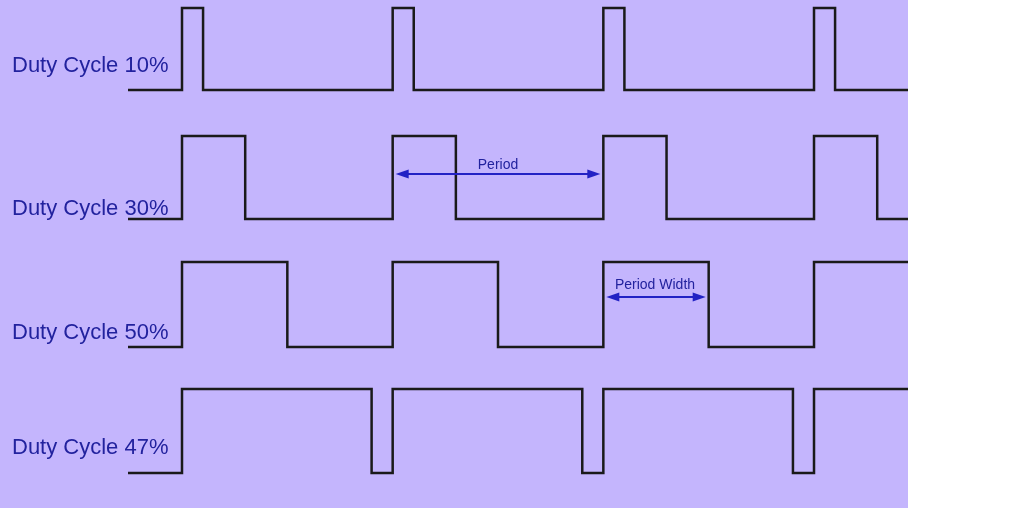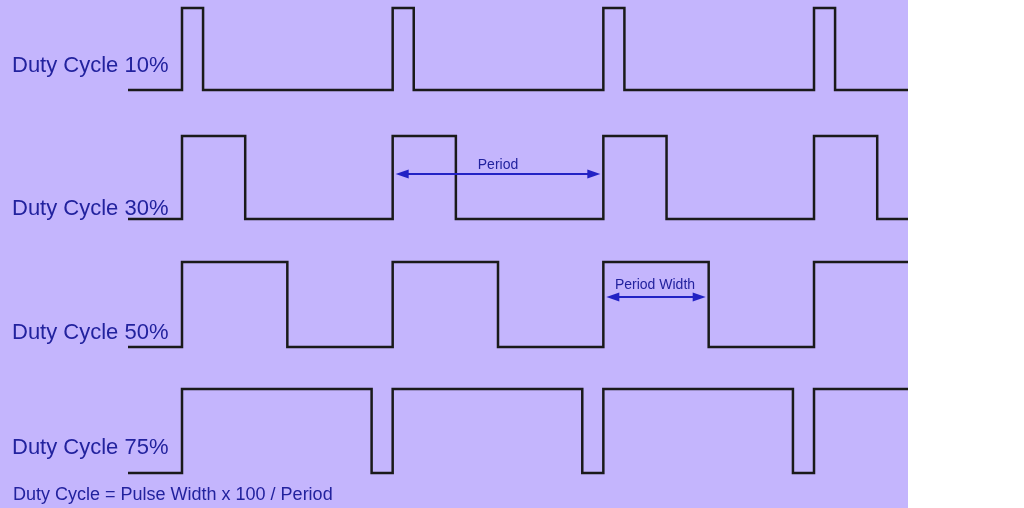--- a/index.html
+++ b/index.html
@@ -62,19 +62,18 @@
       <g>
         <line x1="616.3399999999999" x2="695.675" y1="297" y2="297" stroke="#2222C4" stroke-width="2"></line>
         <polygon points="606.3399999999999,297 619.3399999999999,292.5 619.3399999999999,301.5" fill="#2222C4"></polygon>
         <polygon points="705.675,297 692.675,292.5 692.675,301.5" fill="#2222C4"></polygon>
       </g>
     </svg>
 
   <div class="row-label r0">Duty Cycle 10%</div>
   <div class="row-label r1">Duty Cycle 30%</div>
   <div class="row-label r2">Duty Cycle 50%</div>
-  <div class="row-label r3">Duty Cycle 75%</div>
+  <div class="row-label r3">Duty Cycle 47%</div>
 
   <div class="ann period">Period</div>
   <div class="ann pulsewidth">Period Width</div>
 
-  <div class="formula">Duty Cycle = Pulse Width x 100 / Period</div>
 </div>
 
 </body></html>

